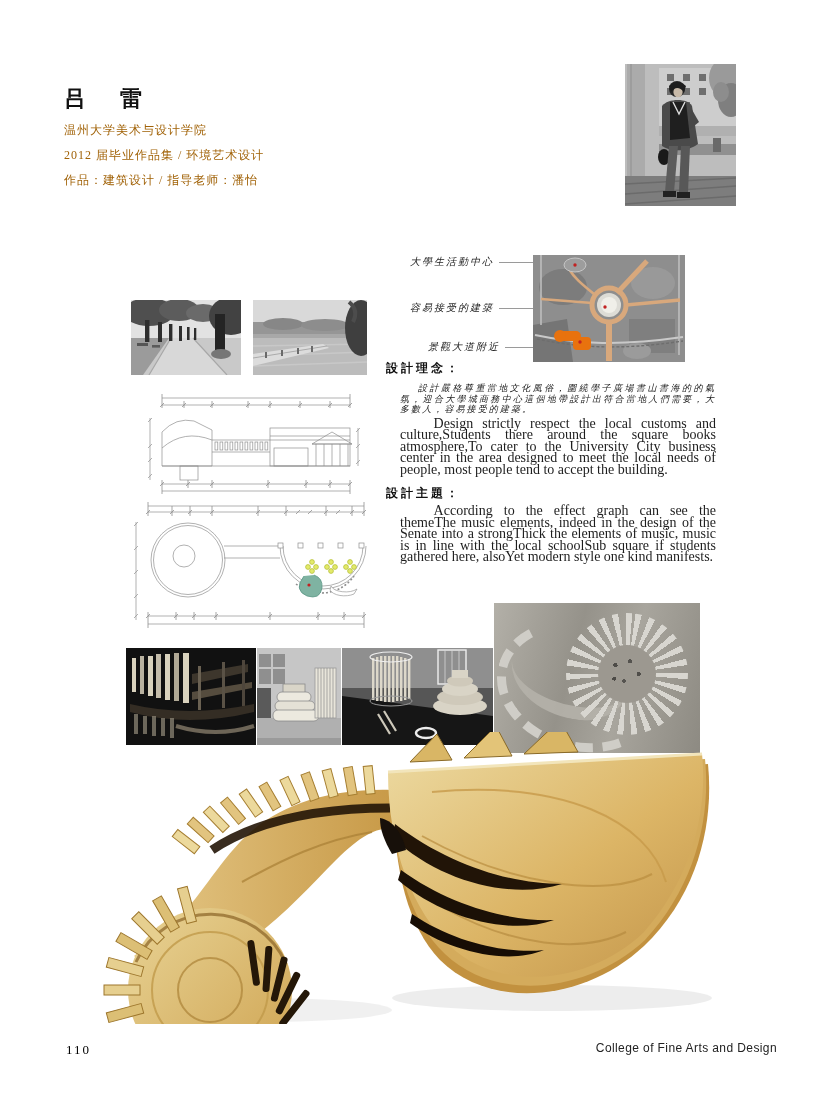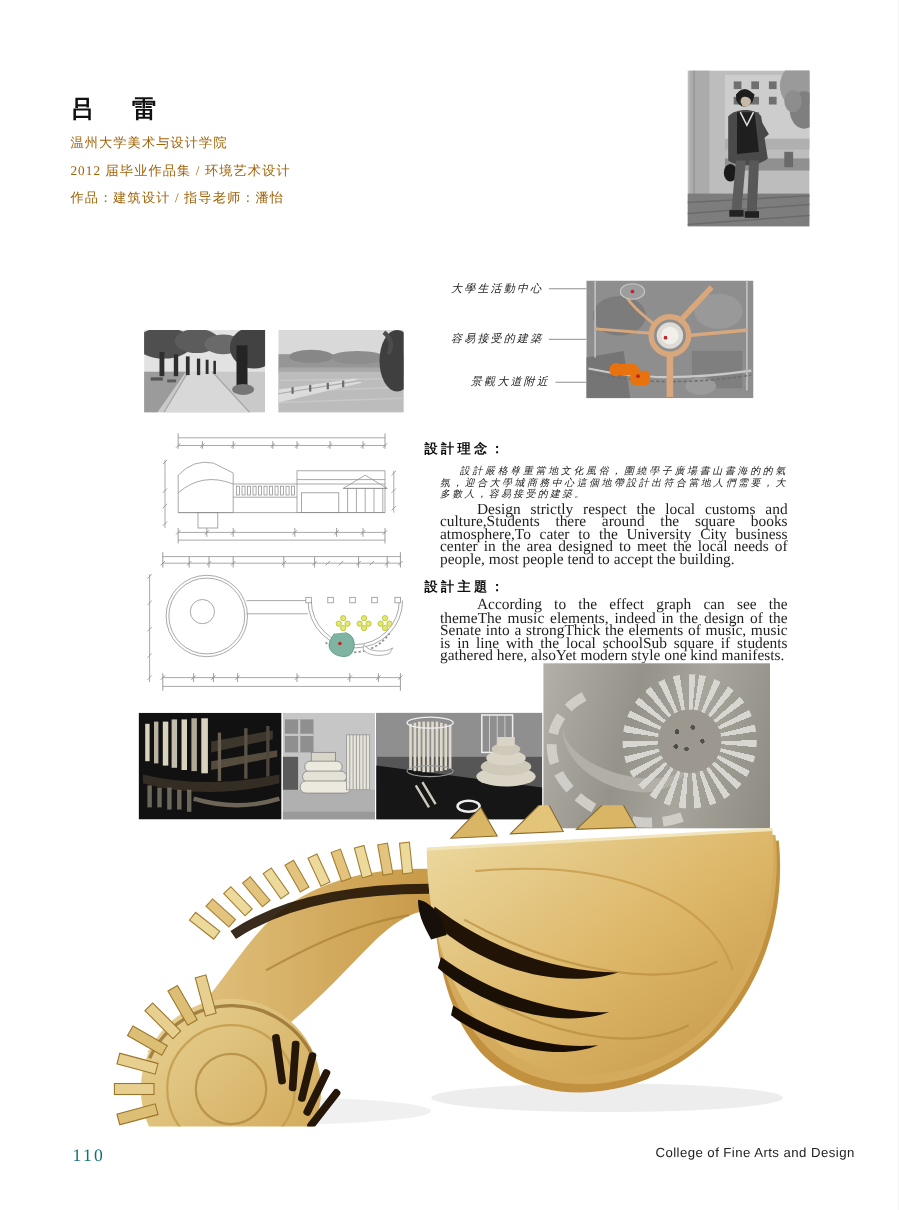--- a/index.html
+++ b/index.html
@@ -13,21 +13,21 @@
   .portrait{position:absolute;left:625px;top:64px;width:111px;height:142px;}
 
   
   .siteplan{position:absolute;left:533px;top:255px;width:152px;height:107px;}
   .plan-label{position:absolute;display:flex;align-items:center;height:12px;font-size:10px;
               font-style:italic;letter-spacing:2px;color:#222;white-space:nowrap;}
   .plan-label .lead{flex:1;height:1px;background:#9a9a9a;margin-left:5px;}
 
   
   .textcol{position:absolute;width:332px;}
-  .section-heading{font-weight:bold;font-size:12px;letter-spacing:3px;color:#111;margin-top:40px;}
+  .section-heading{font-weight:bold;font-size:12px;letter-spacing:3px;color:#111;}
   .zh-para{font-style:italic;text-align:justify;text-indent:2em;font-size:9px;
            line-height:10.5px;letter-spacing:2.1px;color:#222;margin:6px 0 0 14px;width:316px;}
   .en-para{text-align:justify;text-indent:2.4em;font-size:14px;line-height:11.5px;
            color:#1d1d1d;margin:3px 0 0 14px;width:316px;}
   .en-para.spaced{}
 
   
   .ph{position:absolute;}
   .ph svg{display:block;}
 
@@ -44,21 +44,21 @@
        radial-gradient(circle 2px at 45% 62%,#565450 99%,rgba(0,0,0,0) 100%),
        radial-gradient(circle 2px at 28% 58%,#4c4a46 99%,rgba(0,0,0,0) 100%),
        #9c9890;}
   .comb-arc{position:absolute;left:2px;bottom:2px;width:150px;height:112px;border:9px dashed #d2d0ca;
      border-radius:50%;border-top-color:transparent;border-right-color:transparent;
      transform:rotate(14deg);opacity:.95;}
   .swoosh{position:absolute;left:16px;top:30px;width:118px;height:72px;
      border-bottom:13px solid #b5b2aa;border-radius:0 0 62% 95%;transform:rotate(9deg);opacity:.9;}
 
   
-  .page-number{position:absolute;left:66px;top:1042px;font-size:16px;letter-spacing:2px;color:#0f766e;}
+  .page-number{position:absolute;left:66px;top:1042px;font-size:13px;letter-spacing:2px;color:#000000;}
   .footer-text{position:absolute;left:0;right:40px;top:1041px;text-align:right;
      font-family:"Liberation Sans","DejaVu Sans",sans-serif;font-size:12px;color:#222;letter-spacing:.4px;}
 </style>
 </head>
 <body>
 
 <div class="page">
 
   <div class="header">
     <div class="student-name">吕　雷</div>

